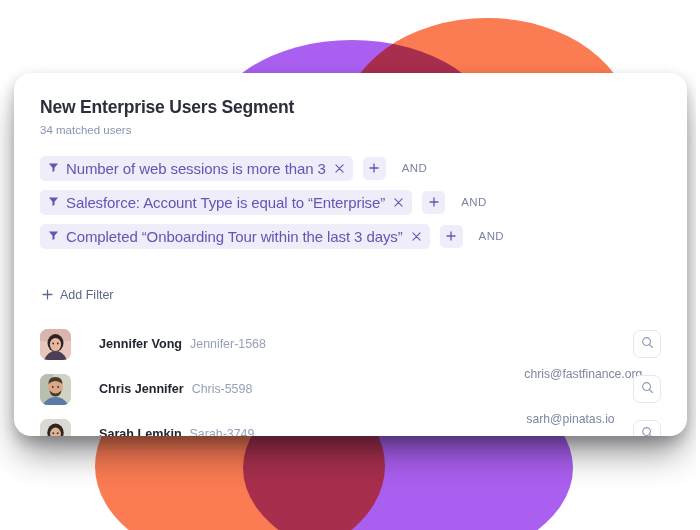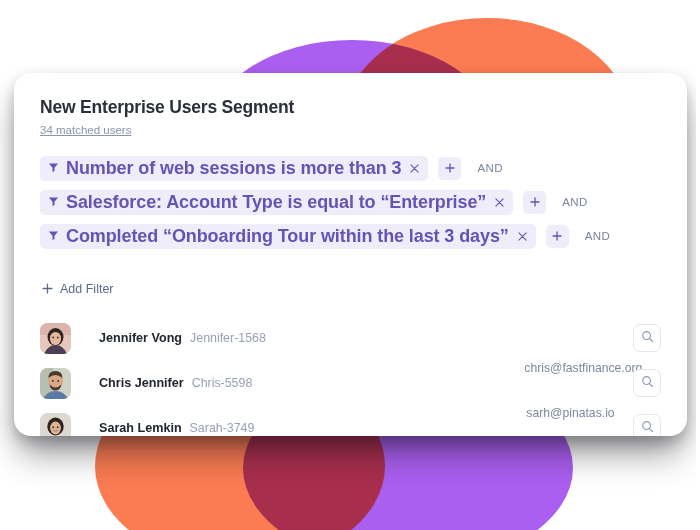--- a/index.html
+++ b/index.html
@@ -70,21 +70,20 @@
     color: #2b2f3a;
     letter-spacing: -0.2px;
     margin: 0;
     line-height: 1.2;
   }
   .subtitle {
     font-size: 11.5px;
     color: #8b93ae;
     margin-top: 6px;
     line-height: 1.2;
-    text-decoration: underline;
   }
 
   
   .filters { margin-top: 18px; }
   .filter-row {
     display: flex;
     align-items: center;
     margin-bottom: 9px;
     height: 25px;
   }
@@ -92,25 +91,24 @@
     display: inline-flex;
     align-items: center;
     height: 25px;
     background: #efedfa;
     border-radius: 5px;
     padding: 0 7px 0 8px;
     gap: 7px;
   }
   .funnel-icon { display: block; }
   .chip-label {
-    font-size: 18px;
+    font-size: 15px;
     color: #6255b4;
     white-space: nowrap;
     letter-spacing: -0.1px;
-    font-weight: bold;
   }
   .chip-close {
     display: inline-flex;
     align-items: center;
     justify-content: center;
     width: 13px; height: 13px;
     cursor: pointer;
   }
   .plus-btn {
     display: inline-flex;
@@ -127,21 +125,21 @@
     color: #7b84a0;
     margin-left: 16px;
     letter-spacing: 0.4px;
     font-weight: normal;
   }
 
   .add-filter {
     display: inline-flex;
     align-items: center;
     gap: 7px;
-    margin-top: 22px;
+    margin-top: 28px;
     margin-left: 2px;
     cursor: pointer;
   }
   .add-filter-label {
     font-size: 12.5px;
     color: #5c6888;
   }
 
   
   .user-list { margin-top: 18px; }

